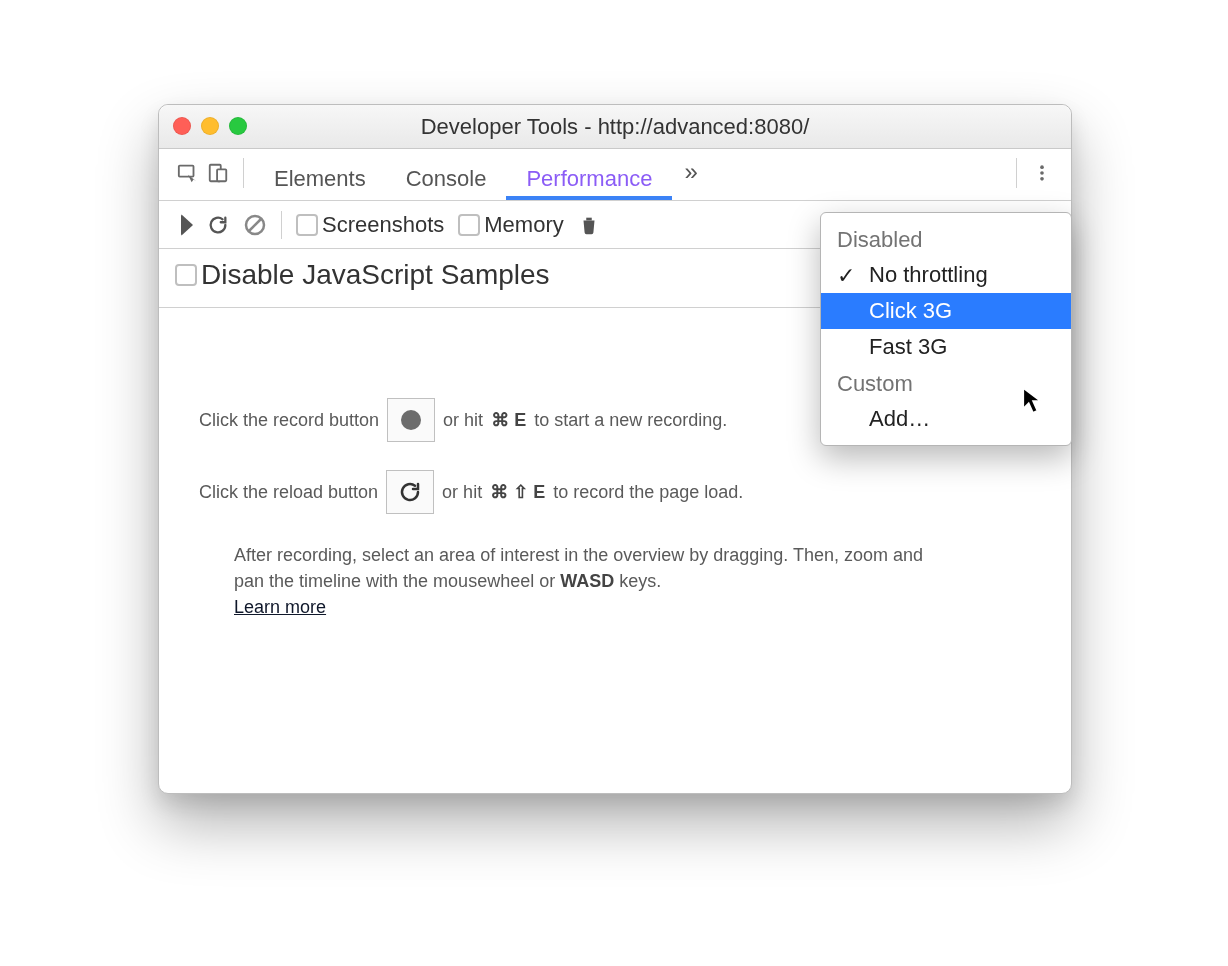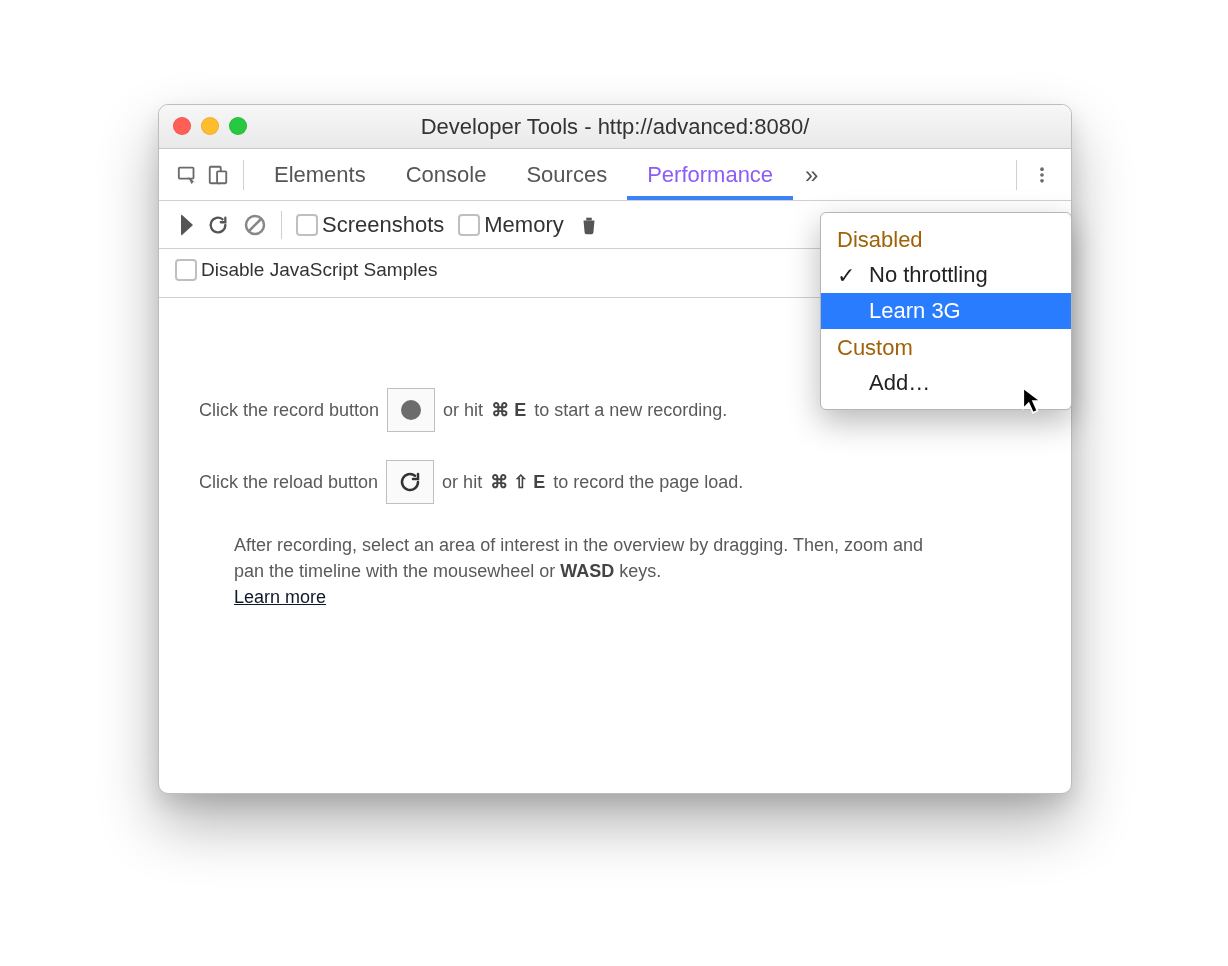--- a/index.html
+++ b/index.html
@@ -33,22 +33,22 @@
   .tl.grn { background:#28c940; box-shadow: inset 0 0 0 1px rgba(0,0,0,.08);}
   .title {
     position:absolute; left:0; right:0; top:0; height:44px;
     display:flex; align-items:center; justify-content:center;
     font-size:22px; color:#333;
   }
 
   .tabbar {
     height: 52px;
     border-bottom: 1px solid #d0d0d0;
-    display:flex; align-items:center;
-    padding: 0 14px 0 14px;
+    display:flex; 
+    padding: 9px 14px 0 14px;
     font-size: 22px;
     color:#4a4a4a;
   }
   .tabbar .icon-btn {
     width:30px; height:30px; display:flex; align-items:center; justify-content:center;
     color:#6a6a6a;
   }
   .tabbar .sep {
     width:1px; height:30px; background:#d0d0d0; margin:0 10px;
   }
@@ -96,21 +96,21 @@
     border-radius:2px;
   }
   .toolbar .gear-icon {
     position:absolute; right:14px; top:10px;
     width:26px; height:26px; color:#3b82f6;
   }
 
   .settings-row {
     display:flex; align-items:center;
     padding: 10px 16px 6px 16px;
-    font-size:19px; color:#333;
+    font-size:28px; color:#333;
     gap:12px;
   }
   .settings-row .field-label {
     color:#333;
   }
   .settings-row .push { flex:1; }
   .settings-block { border-bottom:1px solid #d0d0d0; padding-bottom:10px; }
 
   .help-area {
     padding: 90px 40px 40px 40px;
@@ -133,21 +133,21 @@
     width: 252px;
     background:#fff;
     border:1px solid #b5b5b5;
     border-radius:6px;
     box-shadow: 0 12px 32px rgba(0,0,0,0.28);
     font-size:22px;
     padding: 8px 0;
     z-index: 50;
   }
   .dropdown .group-label {
-    color:#a16207; padding: 6px 16px 4px 16px;
+    color:#737373; padding: 6px 16px 4px 16px;
   }
   .dropdown .opt {
     padding: 5px 16px 5px 48px;
     color:#222;
     position:relative;
   }
   .dropdown .opt .check {
     position:absolute; left:16px; top:6px;
   }
   .dropdown .opt.selected { background:#2a7cff; color:#fff; }
@@ -183,21 +183,20 @@
     </div>
     <div class="icon-btn">
       <svg viewBox="0 0 24 24" width="22" height="22" fill="none" stroke="#6a6a6a" stroke-width="2">
         <rect x="3" y="3" width="12" height="18" rx="1"></rect>
         <rect x="11" y="8" width="10" height="13" rx="1" fill="#fff"></rect>
       </svg>
     </div>
     <div class="sep"></div>
     <div class="tab">Elements</div>
     <div class="tab">Console</div>
-    <div class="tab">Sources</div>
     <div class="tab active">Performance</div>
     <div class="more-tabs">»</div>
     <div class="spacer"></div>
     <div class="sep"></div>
     <div class="dots-v">
       <svg viewBox="0 0 24 24" width="20" height="20" fill="#6a6a6a">
         <circle cx="12" cy="5" r="2.2"></circle>
           <circle cx="12" cy="12" r="2.2"></circle>
           <circle cx="12" cy="19" r="2.2"></circle>
       </svg>
@@ -283,21 +282,24 @@
 
 </div>
 
 <div class="dropdown">
   <div class="group-label">Disabled</div>
   <div class="opt">
     <span class="check">✓</span>
     <span>No throttling</span>
   </div>
   <div class="opt selected">
-    <span>Learn 3G</span>
+    <span>Click 3G</span>
+  </div>
+  <div class="opt">
+    <span>Fast 3G</span>
   </div>
   <div class="group-label">Custom</div>
   <div class="opt">
     <span>Add…</span>
   </div>
 </div>
 
 <div class="cursor-ptr">
   <svg viewBox="0 0 20 26" width="22" height="28">
     <path d="M1 1 L1 20 L6 15 L10 24 L14 22 L10 13 L17 13 Z" fill="#000" stroke="#fff" stroke-width="1.5"></path>

